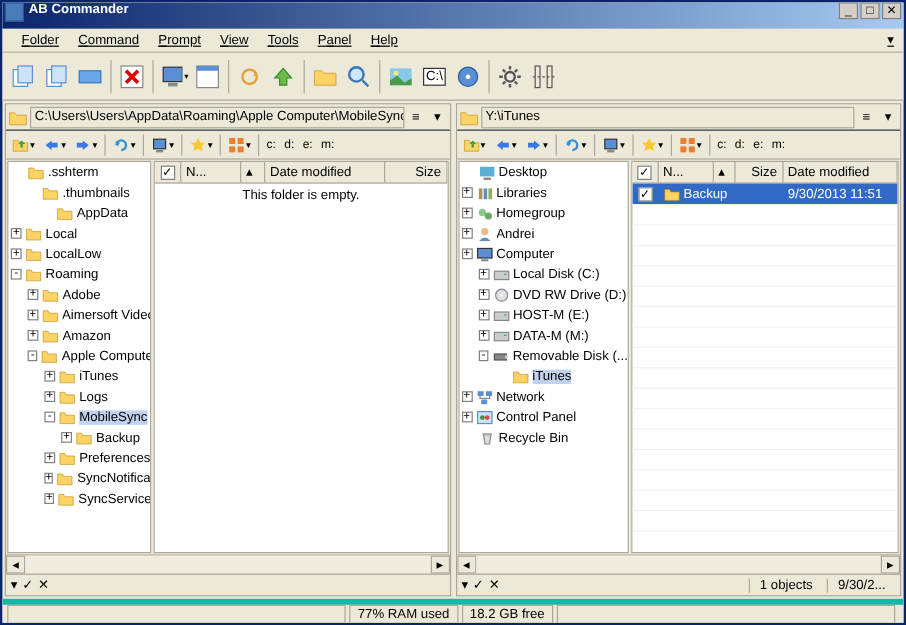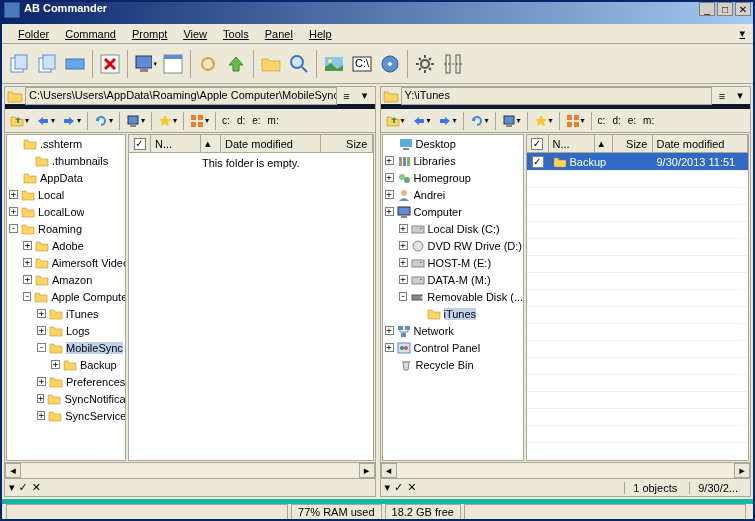--- a/index.html
+++ b/index.html
@@ -11,21 +11,21 @@
 .titlebar .btn { width: 16px; height: 14px; background: #d4d0c8; border: 1px solid #808080; display: flex; align-items: center; justify-content: center; font-family: Marlett, Arial; font-size: 10px; color: #000; cursor: pointer; }
 .menubar { background: #ece9d8; height: 20px; display: flex; align-items: center; padding: 0 8px; border-bottom: 1px solid #aca899; text-decoration: underline; }
 .menubar .menu { padding: 2px 8px; cursor: pointer; }
 .menubar .menu span { text-decoration: underline; }
 .menubar .flex { flex: 1; }
 .toolbar { background: #ece9d8; height: 40px; display: flex; align-items: center; padding: 2px 4px; gap: 2px; border-bottom: 1px solid #aca899; }
 .toolbar .tbtn { width: 26px; height: 32px; display: flex; align-items: center; justify-content: center; cursor: pointer; border: 1px solid transparent; }
 .toolbar .sep { width: 1px; height: 28px; background: #aca899; margin: 0 2px; }
 .panes { flex: 1; display: flex; overflow: hidden; }
 .pane { flex: 1; display: flex; flex-direction: column; border: 1px solid #aca899; margin: 2px; background: #ece9d8; overflow: hidden; }
-.pathbar { height: 22px; display: flex; align-items: center; background: #ece9d8; border-bottom: 5px solid #0f172a; padding: 0 2px; gap: 2px; }
+.pathbar { height: 22px; display: flex; align-items: center; background: #ece9d8; border-bottom: 1px solid #0f172a; padding: 0 2px; gap: 2px; }
 .pathbar .path { flex: 1; font-size: 11px; white-space: nowrap; overflow: hidden; background: #ece9d8; border: 1px solid #aca899; padding: 1px 3px; height: 18px; }
 .pathbar .pbtn { width: 16px; height: 16px; display: flex; align-items: center; justify-content: center; cursor: pointer; }
 .navbar { height: 24px; display: flex; align-items: center; background: #ece9d8; border-bottom: 1px solid #aca899; padding: 0 2px; gap: 1px; }
 .navbar .nbtn { height: 20px; min-width: 18px; display: flex; align-items: center; justify-content: center; cursor: pointer; border: 1px solid transparent; padding: 0 2px; }
 .navbar .dd { font-size: 8px; color: #000; margin-left: 1px; }
 .navbar .sep { width: 1px; height: 18px; background: #aca899; margin: 0 2px; }
 .navbar .drive { font-size: 10px; padding: 0 3px; cursor: pointer; }
 .pane-body { flex: 1; display: flex; overflow: hidden; }
 .tree { width: 120px; background: #fff; border: 1px solid #aca899; margin: 1px; overflow: hidden; font-size: 11px; }
 .tree-item { display: flex; align-items: center; height: 17px; white-space: nowrap; padding-left: 2px; cursor: pointer; }
@@ -275,21 +275,21 @@
           </div>
           <div class="tree-item" style="padding-left: 2px; margin-left: 12px;">
             <span class="noexp"></span>
             <span class="ficon">
               <svg width="14" height="12">
                 <path fill="#fcd364" stroke="#b8860b" stroke-width="0.5" d="M1 2 L5 2 L6 4 L13 4 L13 11 L1 11 Z"></path>
               </svg>
             </span>
             <span class="label">.thumbnails</span>
           </div>
-          <div class="tree-item" style="padding-left: 2px;">
+          <div class="tree-item" style="padding-left: 2px; margin-left: 24px;">
             <span class="noexp"></span>
             <span class="ficon">
               <svg width="14" height="12">
                 <path fill="#fcd364" stroke="#b8860b" stroke-width="0.5" d="M1 2 L5 2 L6 4 L13 4 L13 11 L1 11 Z"></path>
               </svg>
             </span>
             <span class="label">AppData</span>
           </div>
           <div class="tree-item" style="padding-left: 2px;">
             <span class="exp">+</span>

